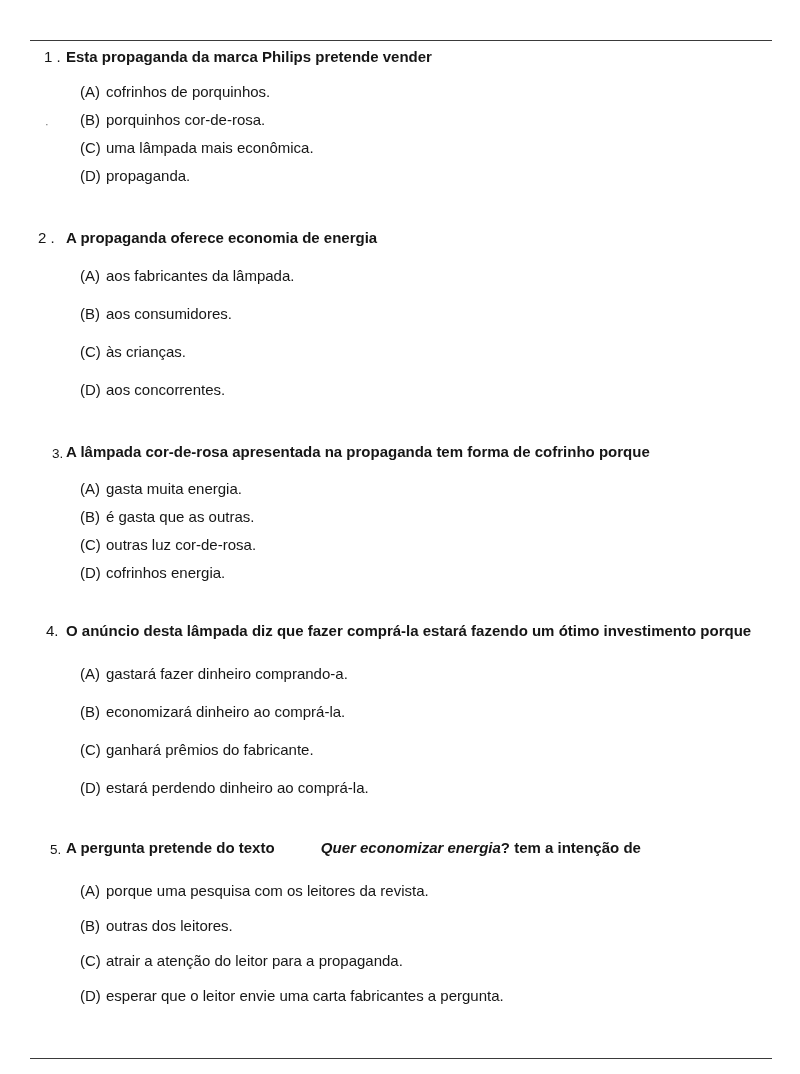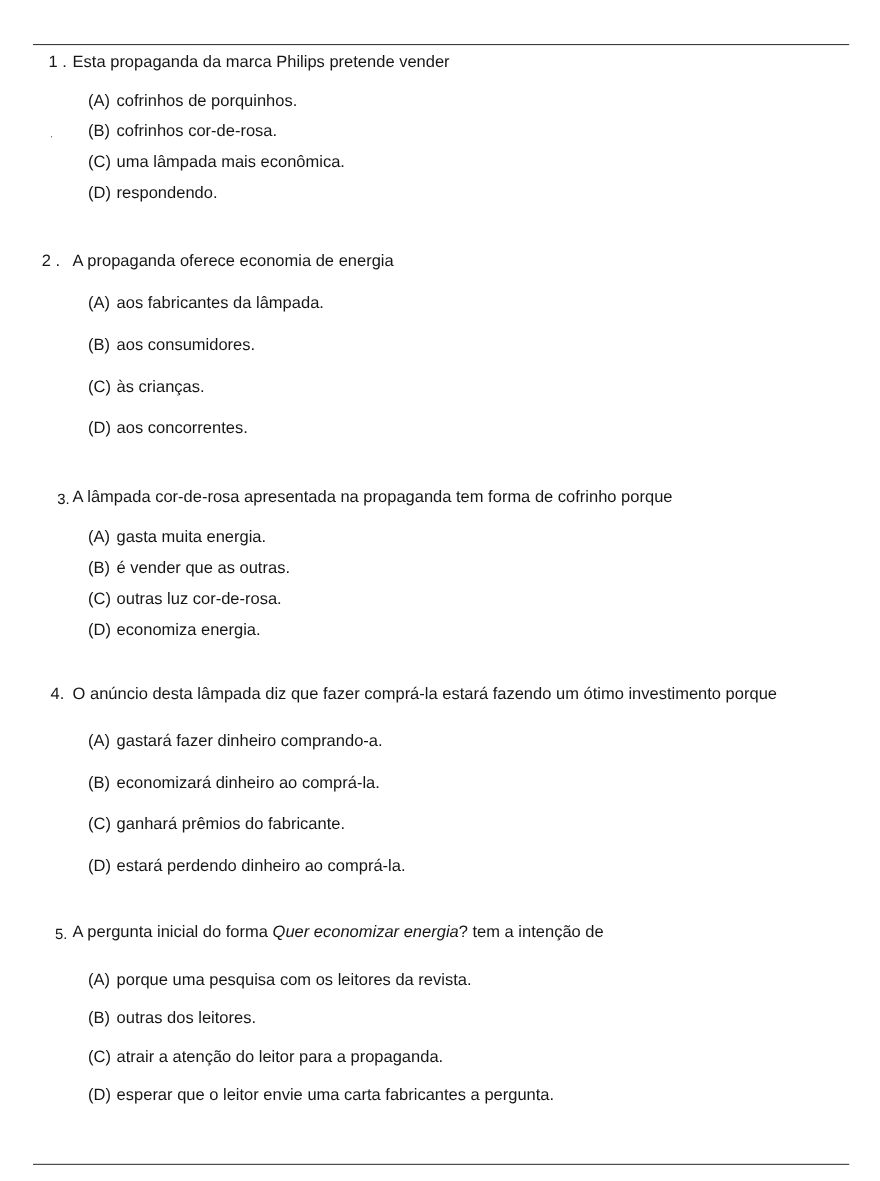--- a/index.html
+++ b/index.html
@@ -55,22 +55,22 @@
   .qnum {
     flex: 0 0 28px;
     width: 28px;
   }
   .qnum.pad6  { padding-left: 6px;  box-sizing: border-box; }
   .qnum.pad0  { padding-left: 0;    box-sizing: border-box; }
   .qnum.pad14 { padding-left: 14px; box-sizing: border-box; font-size: 13.5px; position: relative; top: 2px; }
   .qnum.pad8  { padding-left: 8px;  box-sizing: border-box; }
   .qnum.pad12 { padding-left: 12px; box-sizing: border-box; font-size: 13.5px; position: relative; top: 2px; }
 
-  .qtext { flex: 1 1 auto; }
-  .qtext .italic { font-style: italic; }
+  .qtext { flex: 1 1 auto; font-weight: bold; }
+  .qtext .italic { font-style: italic; margin-left: 42px; }
 
   .options { margin-left: 42px; }
   .option {
     display: flex;
     line-height: 18px;
   }
   .q1 .option { margin-bottom: 10px; }
   .q2 .option { margin-bottom: 20px; }
   .q3 .option { margin-bottom: 10px; }
   .q4 .option { margin-bottom: 20px; }
@@ -106,29 +106,29 @@
         <span class="qnum pad6">1 .</span>
         <span class="qtext">Esta propaganda da marca Philips pretende vender</span>
       </div>
       <div class="options">
         <div class="option">
           <span class="letter">(A)</span>
           <span class="otext">cofrinhos de porquinhos.</span>
         </div>
         <div class="option">
           <span class="letter">(B)</span>
-          <span class="otext">cofrinhos cor-de-rosa.</span>
+          <span class="otext">porquinhos cor-de-rosa.</span>
         </div>
         <div class="option">
           <span class="letter">(C)</span>
           <span class="otext">uma lâmpada mais econômica.</span>
         </div>
         <div class="option">
           <span class="letter">(D)</span>
-          <span class="otext">respondendo.</span>
+          <span class="otext">propaganda.</span>
         </div>
       </div>
     </section>
 
     <section class="question q2">
       <div class="stem">
         <span class="qnum pad0">2 .</span>
         <span class="qtext">A propaganda oferece economia de energia</span>
       </div>
       <div class="options">
@@ -156,29 +156,29 @@
         <span class="qnum pad14">3.</span>
         <span class="qtext">A lâmpada cor-de-rosa apresentada na propaganda tem forma de cofrinho porque</span>
       </div>
       <div class="options">
         <div class="option">
           <span class="letter">(A)</span>
           <span class="otext">gasta muita energia.</span>
         </div>
         <div class="option">
           <span class="letter">(B)</span>
-          <span class="otext">é vender que as outras.</span>
+          <span class="otext">é gasta que as outras.</span>
         </div>
         <div class="option">
           <span class="letter">(C)</span>
           <span class="otext">outras luz cor-de-rosa.</span>
         </div>
         <div class="option">
           <span class="letter">(D)</span>
-          <span class="otext">economiza energia.</span>
+          <span class="otext">cofrinhos energia.</span>
         </div>
       </div>
     </section>
 
     <section class="question q4">
       <div class="stem">
         <span class="qnum pad8">4.</span>
         <span class="qtext">O anúncio desta lâmpada diz que fazer comprá-la estará fazendo um ótimo investimento porque</span>
       </div>
       <div class="options">
@@ -197,21 +197,21 @@
         <div class="option">
           <span class="letter">(D)</span>
           <span class="otext">estará perdendo dinheiro ao comprá-la.</span>
         </div>
       </div>
     </section>
 
     <section class="question q5">
       <div class="stem">
         <span class="qnum pad12">5.</span>
-        <span class="qtext"><span>A pergunta inicial do forma </span><span class="italic">Quer economizar energia</span><span>? tem a intenção de</span></span>
+        <span class="qtext"><span>A pergunta pretende do texto </span><span class="italic">Quer economizar energia</span><span>? tem a intenção de</span></span>
       </div>
       <div class="options">
         <div class="option">
           <span class="letter">(A)</span>
           <span class="otext">porque uma pesquisa com os leitores da revista.</span>
         </div>
         <div class="option">
           <span class="letter">(B)</span>
           <span class="otext">outras dos leitores.</span>
         </div>

